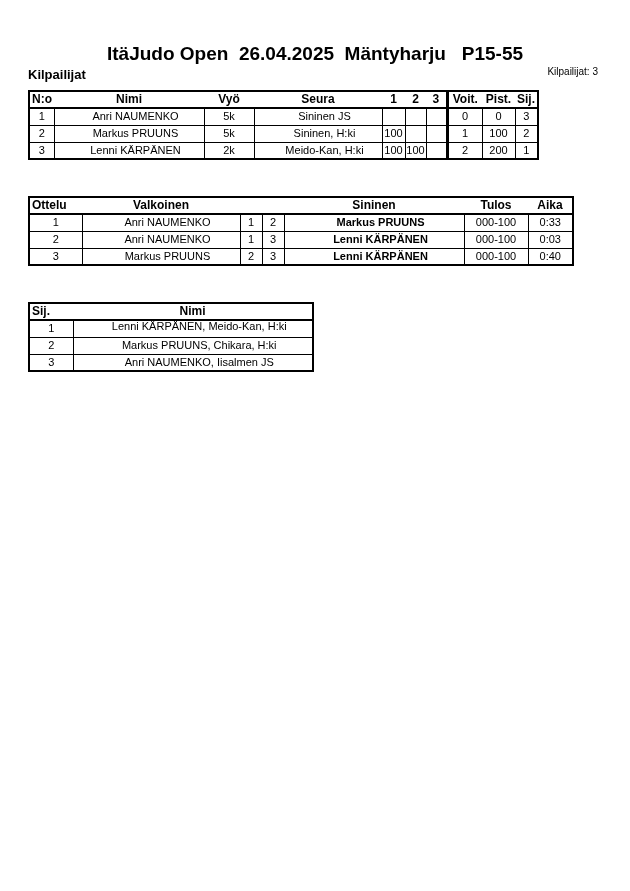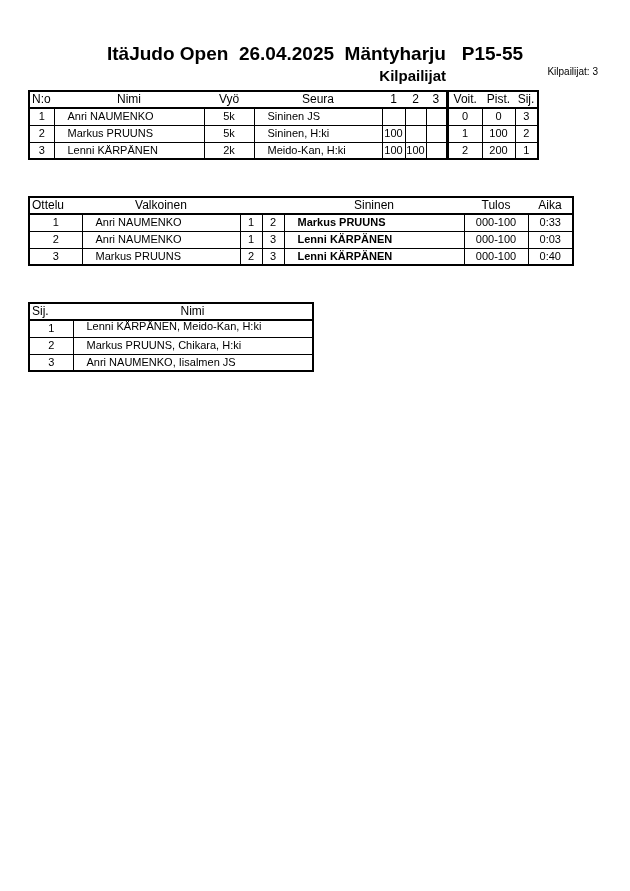--- a/index.html
+++ b/index.html
@@ -6,47 +6,47 @@
   html,body { background:#fff; }
   .page {
     position:relative; width:630px; height:891px; background:#ffffff;
     font-family:"Liberation Sans", sans-serif; color:#000;border-radius:27px;
   }
   .title {
     position:absolute; top:43px; left:0; width:630px; text-align:center;
     font-size:19px; font-weight:bold; white-space:pre;
   }
   .section-title {
-    position:absolute; font-size:15px; font-weight:bold; text-align:right;
+    position:absolute; font-size:13px; font-weight:bold; text-align:left;
   }
   .kilp-label   { top:67px;  left:28px; width:418px; }
   .ottelut-title{ top:179px; left:28px; width:544px;margin-top:20px; }
   .tulokset-title{ top:285px; left:28px; width:284px; }
   .count { position:absolute; top:66px; right:32px; font-size:10px; }
 
   table.tbl {
     position:absolute; border-collapse:collapse; table-layout:fixed;
     border:2px solid #000; background:#fff;
   }
   .t1 { left:28px; top:90px;  width:509px; }
   .t2 { left:28px; top:196px; width:544px; }
   .t3 { left:28px; top:302px; width:284px; }
 
   .tbl th, .tbl td {
     height:17px; padding:0; overflow:hidden; white-space:nowrap;
     vertical-align:middle; font-size:11px; line-height:15px;
   }
   .tbl th {
-    font-size:12px; font-weight:normal; border:none; border-bottom:2px solid #000;
+    font-size:12px; font-weight:bold; border:none; border-bottom:2px solid #000;
     text-align:center;
     margin-left:35px;
   }
   .tbl td { border:1px solid #000; text-align:center; }
   .tbl th.al { text-align:left; padding-left:2px; }
-  .tbl td.l  { text-align:left; padding-left:13px; }
+  .tbl td.l  { text-align:center; padding-left:13px; }
   .b { font-weight:bold; }
   .thick-l { border-left:3px solid #000 !important; }
   td .up { display:block; margin-top:-4px; }
 </style>
 </head>
 <body>
 
 <div class="page">
 
   <div class="title">ItäJudo Open  26.04.2025  Mäntyharju   P15-55</div>

